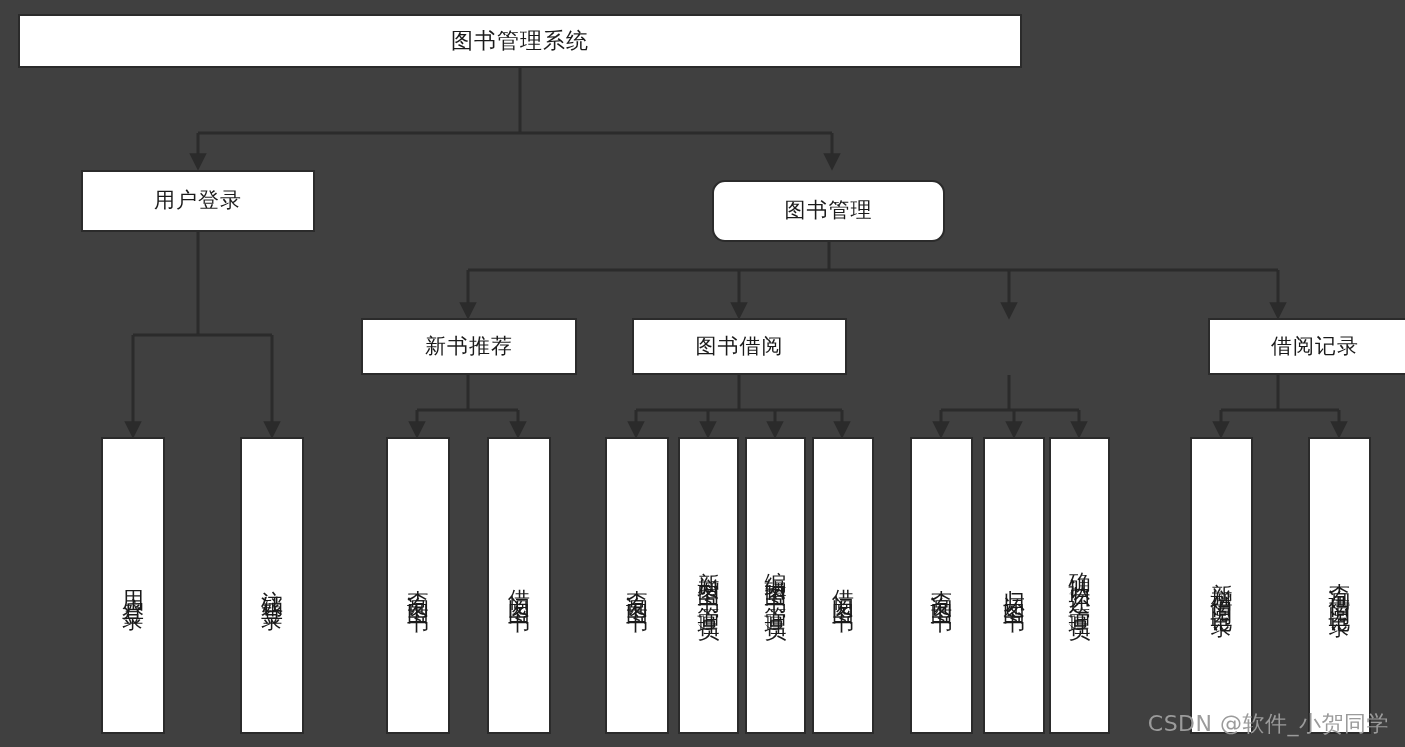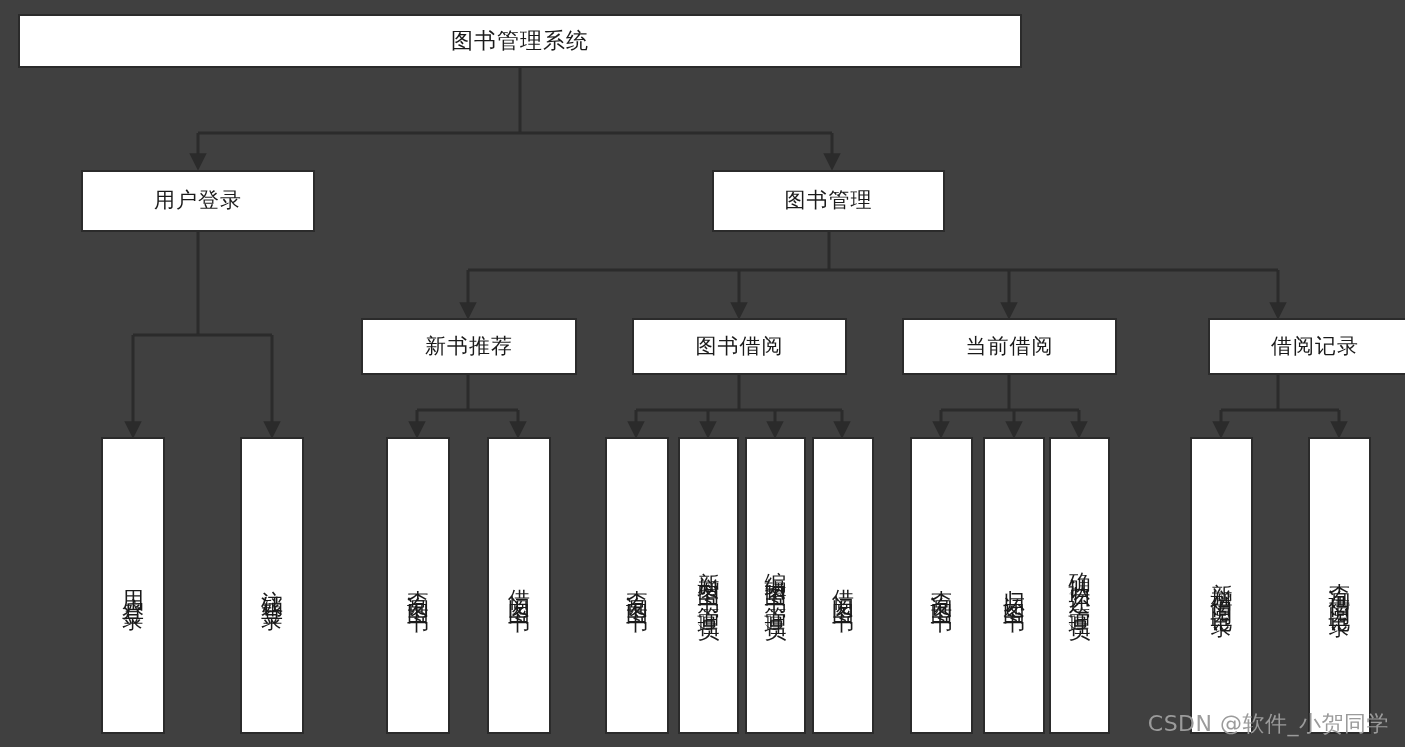--- a/index.html
+++ b/index.html
@@ -119,32 +119,29 @@
     </g>
   </svg>
 
   <div class="node node-h node-root" style="left:18px; top:14px; width:1004px; height:54px;">
     <span class="label">图书管理系统</span>
   </div>
 
   <div class="node node-h" style="left:81px; top:170px; width:234px; height:62px;">
     <span class="label">用户登录</span>
   </div>
-  <div class="node node-h" style="left:712px; top:170px; width:233px; height:62px;">
+  <div class="node node-h" style="left:712px; top:180px; width:233px; height:62px;border-radius:13px;">
     <span class="label">图书管理</span>
   </div>
 
   <div class="node node-h" style="left:632px; top:318px; width:215px; height:57px;">
     <span class="label">图书借阅</span>
   </div>
   <div class="node node-h" style="left:361px; top:318px; width:216px; height:57px;">
     <span class="label">新书推荐</span>
-  </div>
-  <div class="node node-h" style="left:902px; top:318px; width:215px; height:57px;">
-    <span class="label">当前借阅</span>
   </div>
   <div class="node node-h" style="left:1208px; top:318px; width:214px; height:57px;">
     <span class="label">借阅记录</span>
   </div>
 
   <div id="leaf-layer">
       <div class="node node-v" style="left: 101px; top: 437px; width: 64px; height: 297px;">
         <span class="label">用户登录</span>
       </div>
       <div class="node node-v" style="left: 240px; top: 437px; width: 64px; height: 297px;">

